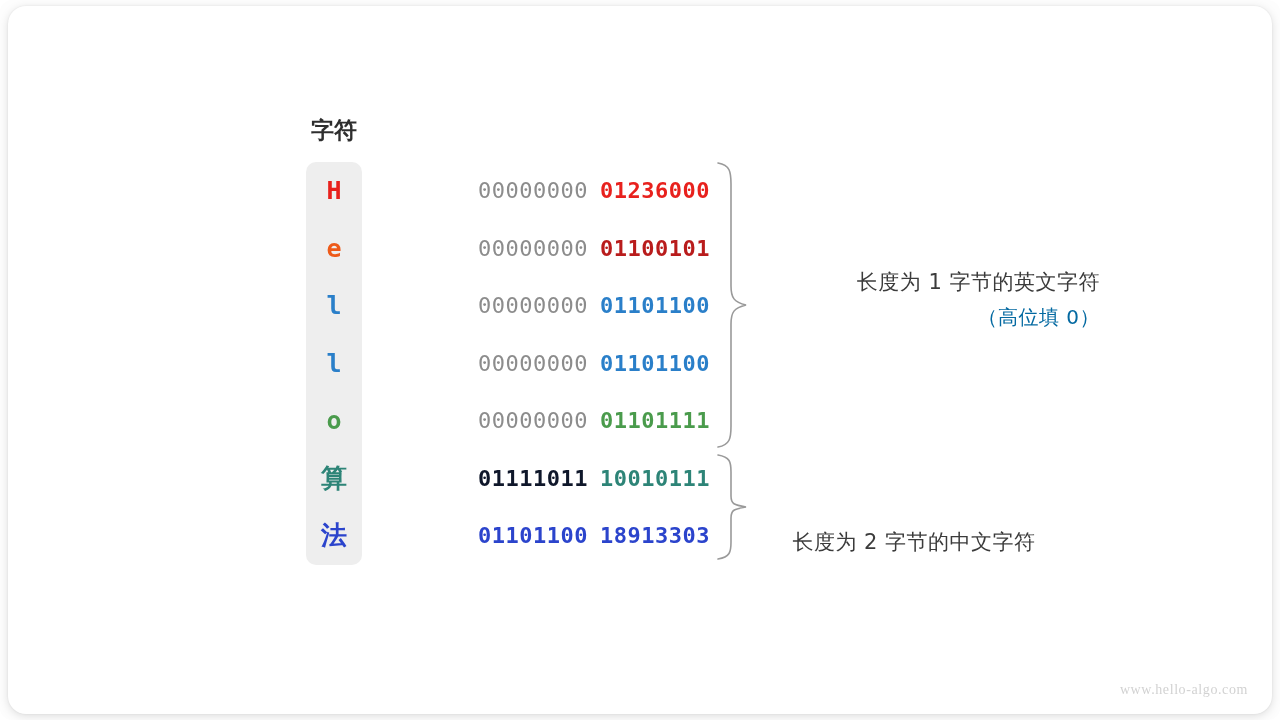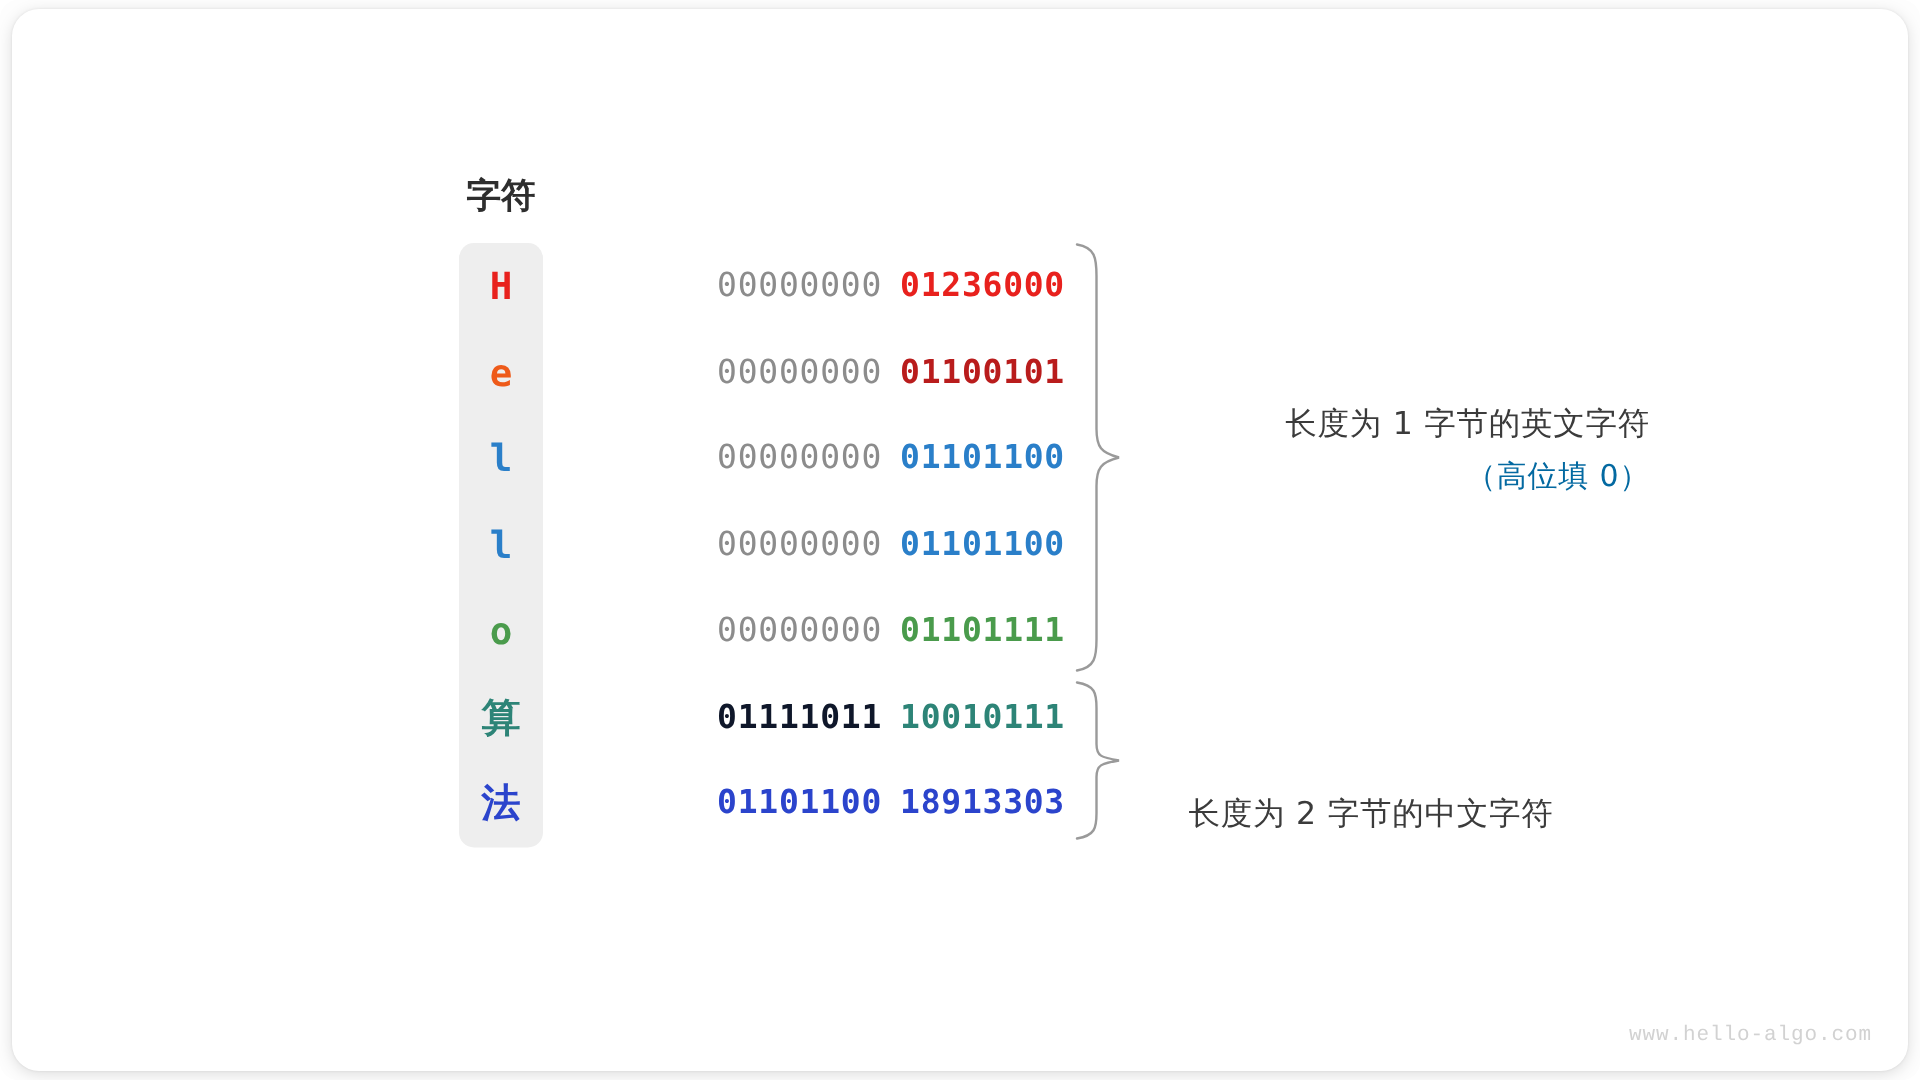--- a/index.html
+++ b/index.html
@@ -150,21 +150,21 @@
     margin-top: 8px;
   }
   #annotation-1 { left: 760px; top: 268px; width: 340px; text-align: right; }
   #annotation-2 { left: 744px; top: 487px; width: 340px; margin-top: 41px; }
 
   
   #watermark {
     position: absolute;
     right: 32px;
     bottom: 22px;
-    font-family: Liberation Mono, monospace;
+    font-family: Liberation Serif, serif;
     font-size: 14px;
     color: #d2d2d2;
     letter-spacing: 0.6px;
   }
 </style>
 </head>
 <body>
 
 <div id="stage" style="background: rgb(253, 253, 253);">
   <div id="card" style="background: rgb(255, 255, 255);"></div>

